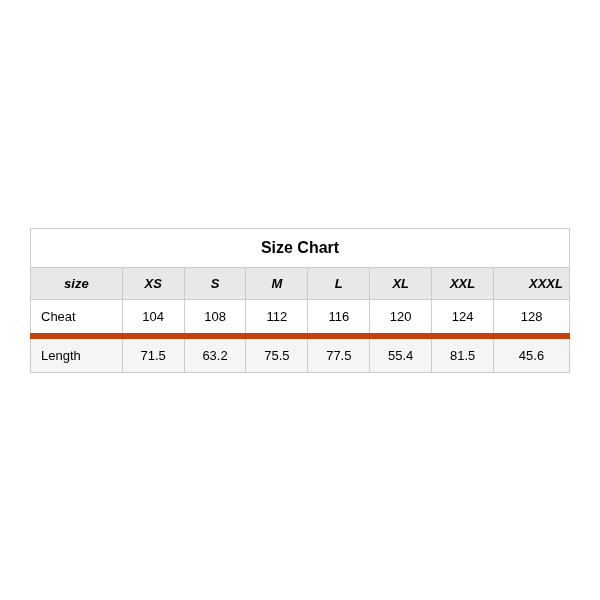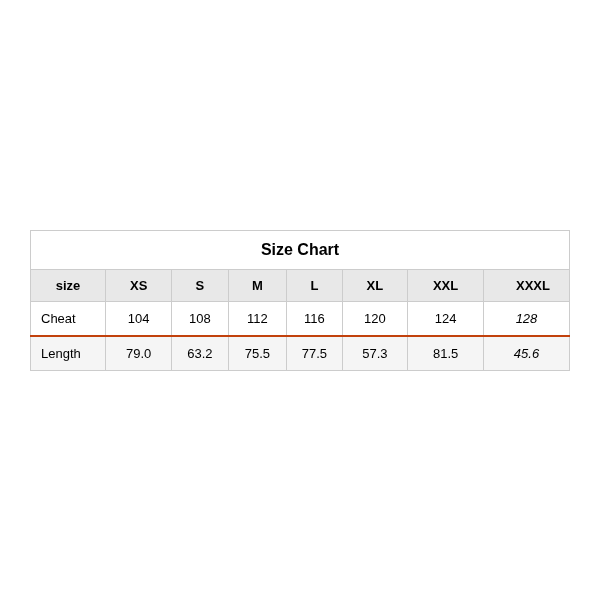--- a/index.html
+++ b/index.html
@@ -32,49 +32,49 @@
       text-align: center;
       padding: 10px 8px;
       font-size: 16px;
       font-weight: bold;
       background: #ffffff;
       border-bottom: 1px solid #cccccc;
     }
 
     .header-row td {
       text-align: center;
-      padding: 8px 19px;
+      padding: 8px 6px;
       font-size: 13px;
       font-weight: bold;
       background: #e8e8e8;
       border-bottom: 1px solid #cccccc;
       border-right: 1px solid #cccccc;
+      font-style: italic;
     }
 
     .header-row td:last-child {
       border-right: none;
       text-align: right;
     }
 
     .data-row td {
       text-align: center;
       padding: 9px 6px;
       font-size: 13px;
       background: #ffffff;
-      border-bottom: 2px solid #c2410c;
+      border-bottom: 6px solid #c2410c;
       border-right: 1px solid #cccccc;
     }
 
     .data-row:last-child td {
       border-bottom: none;
     }
 
     .data-row td:last-child {
       border-right: none;
-      font-style: italic;
     }
 
     .data-row.alt {
       background: #14b8a6;
       padding-left: 20px;
     }
 
     .data-row.alt td {
       background: #f5f5f5;
     }
@@ -112,23 +112,23 @@
           <td>104</td>
           <td>108</td>
           <td>112</td>
           <td>116</td>
           <td>120</td>
           <td>124</td>
           <td>128</td>
         </tr>
         <tr class="data-row alt">
           <td class="row-label">Length</td>
-          <td>79.0</td>
+          <td>71.5</td>
           <td>63.2</td>
           <td>75.5</td>
           <td>77.5</td>
-          <td>57.3</td>
+          <td>55.4</td>
           <td>81.5</td>
           <td>45.6</td>
         </tr>
       </tbody>
   </table>
 </div>
 
 </body></html>

